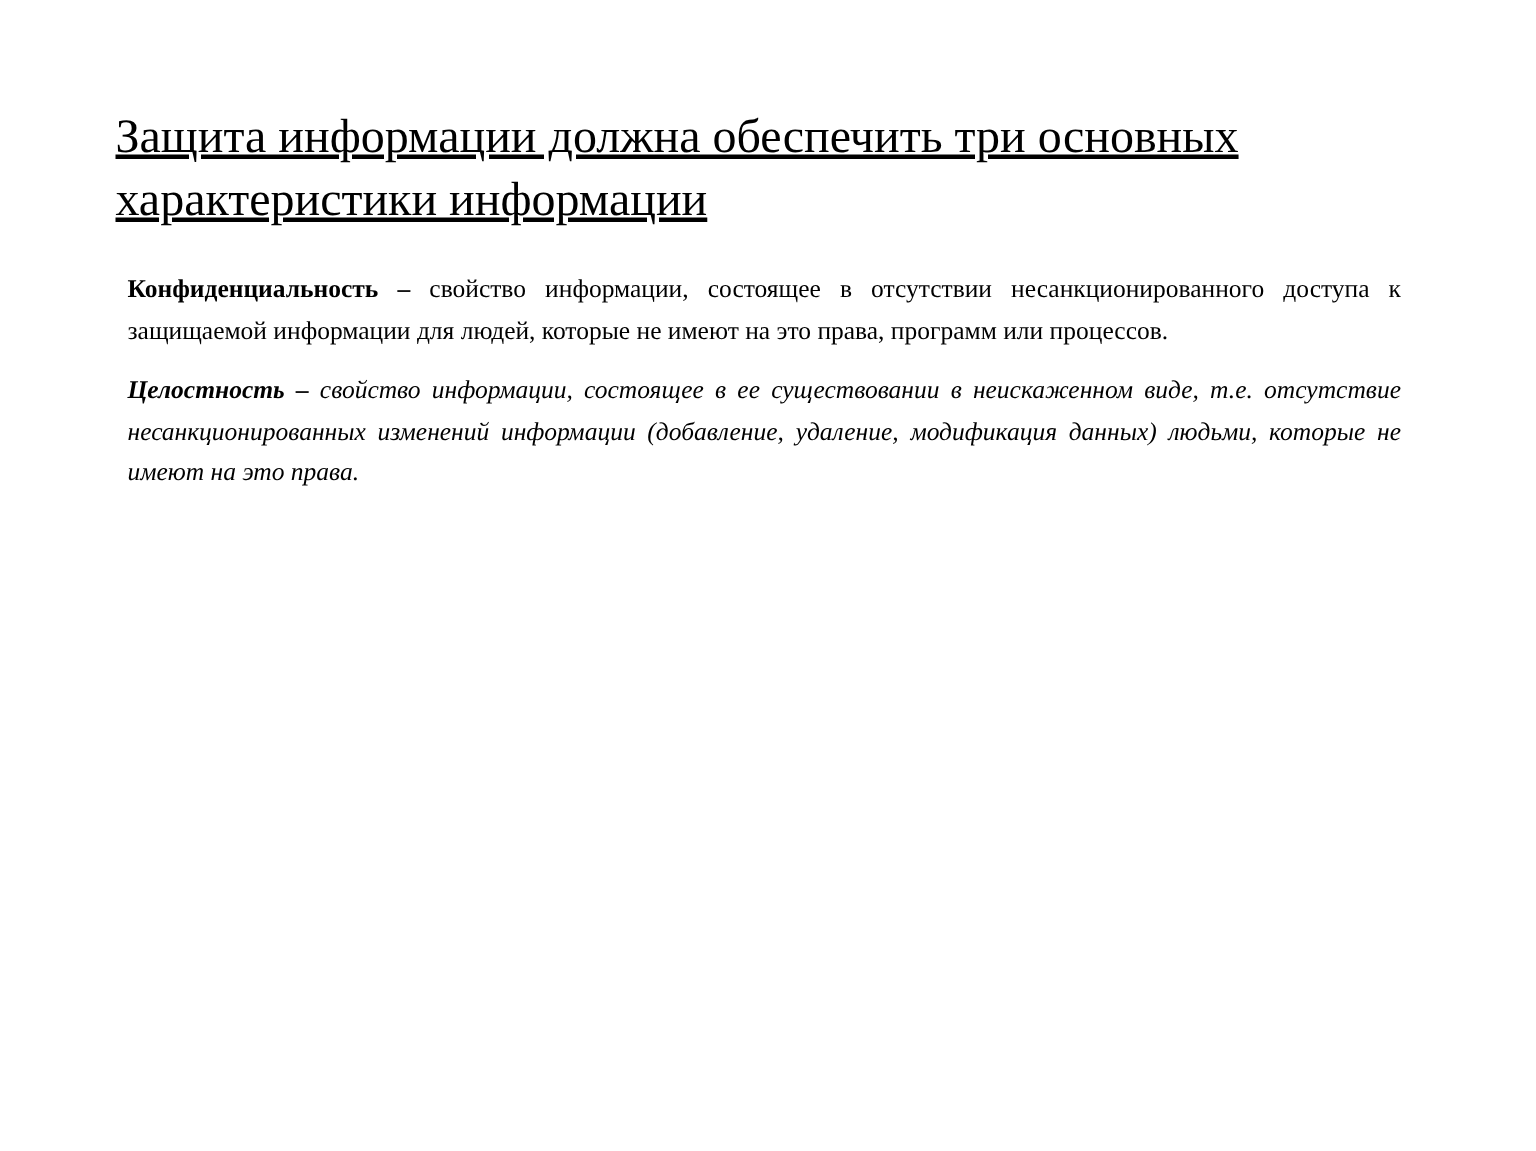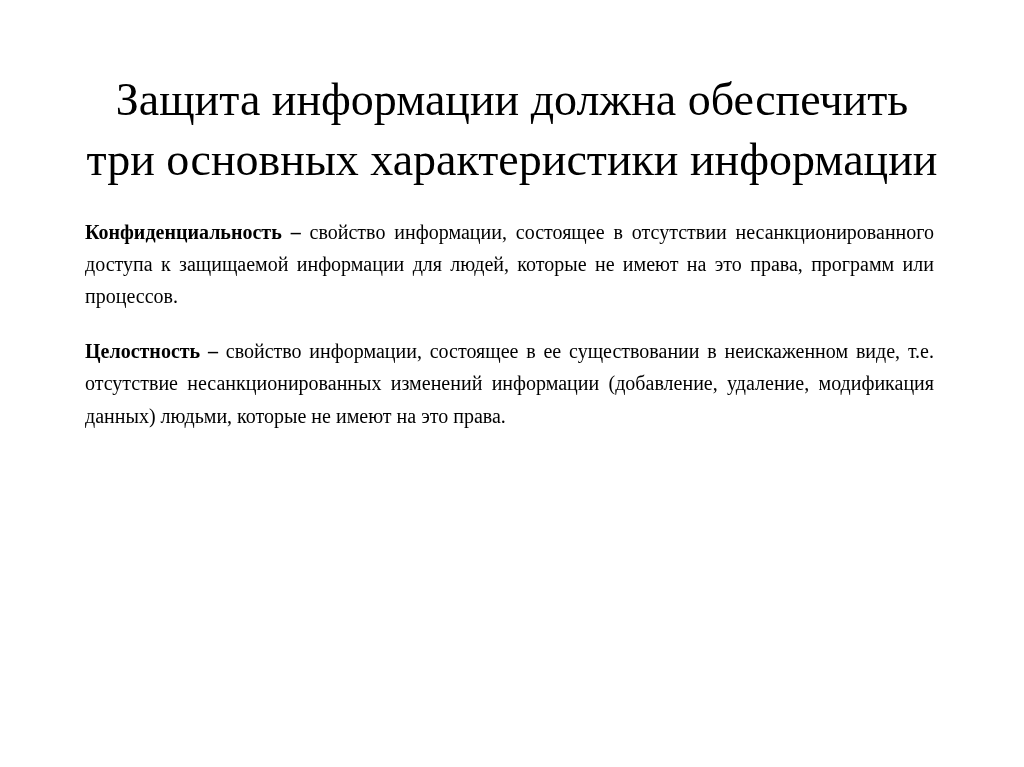--- a/index.html
+++ b/index.html
@@ -14,40 +14,41 @@
     height: 767px;
     background: #ffffff;
     color: #000000;
     font-family: "Liberation Serif", "DejaVu Serif", serif;
     overflow: hidden;
   }
 
   .slide-title {
     margin: 70px auto 0 auto;
     max-width: 870px;
-    text-align: center;
-    font-size: 46px;
+    font-size: 32px;
     font-weight: 400;
     line-height: 1.3;
     color: #000000;
+    text-decoration: underline;
   }
 
   .slide-body {
     margin: 26px 90px 0 85px; 
   }
 
   .definition {
-    font-size: 20px;
+    font-size: 17px;
     line-height: 1.62;
     text-align: justify;
     color: #000000;
   }
 
   .definition + .definition {
-    margin-top: 22px;
+    margin-top: 12px;
+    font-style: italic;
   }
 
   .term {
     font-weight: 700;
   }
 </style>
 </head>
 <body>
 
 <div class="slide">

